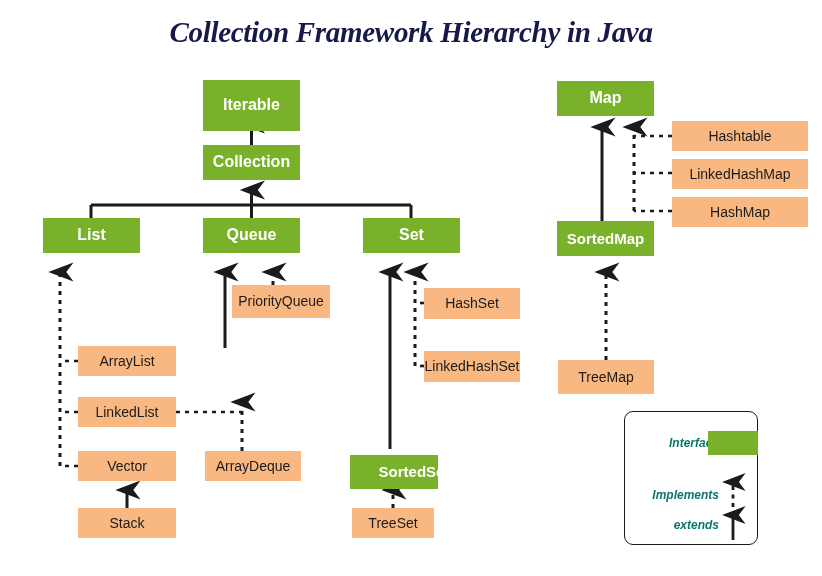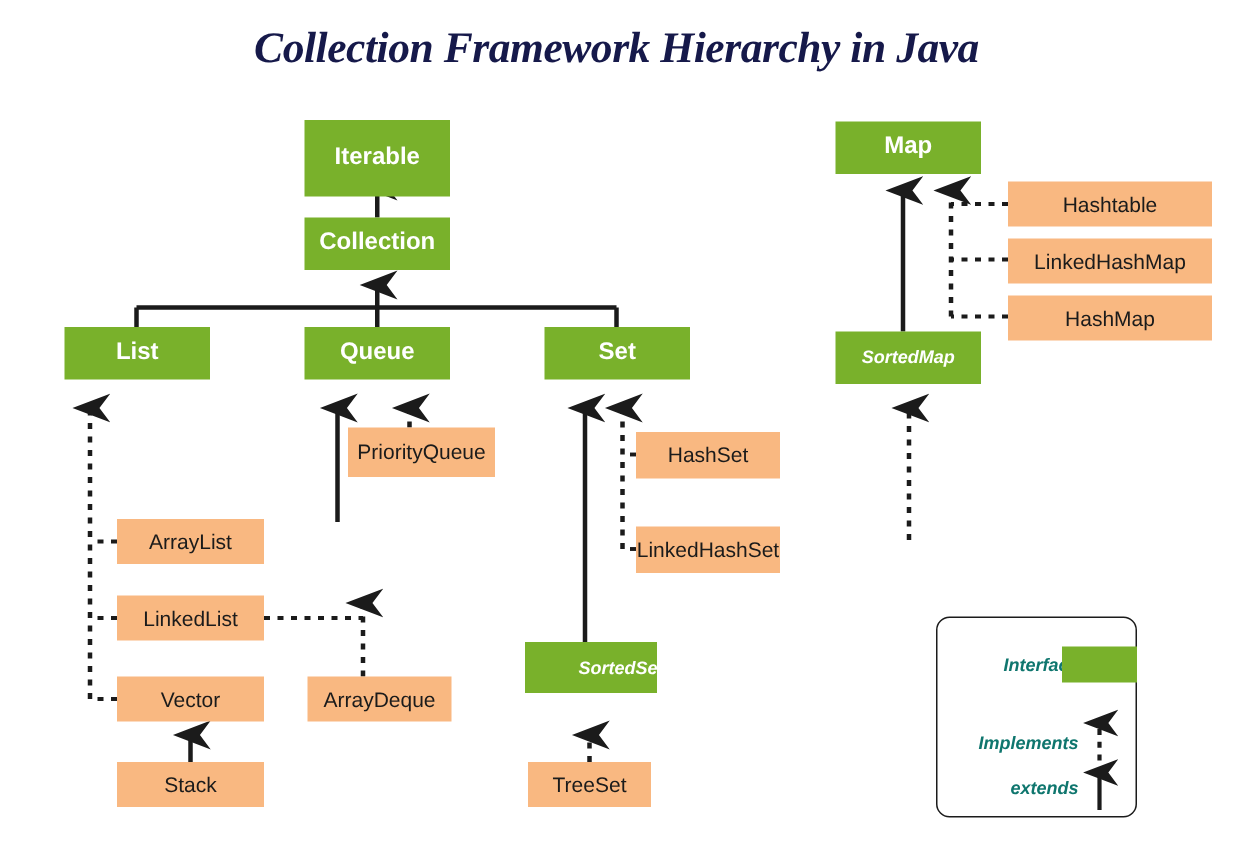--- a/index.html
+++ b/index.html
@@ -50,22 +50,21 @@
     line-height: 1.05;
     white-space: nowrap;
   }
   .node.iface {
     background: #79b12b;
     color: #ffffff;
     font-weight: bold;
     font-size: 16px;
   }
   .node.iface.small {
-    font-size: 12px;
-    font-style: italic;
+    font-size: 15px;
   }
   .node.klass {
     background: #f9b881;
     color: #1b1b1b;
     font-weight: normal;
     font-size: 14px;
   }
   
   #legend {
     position: absolute;
@@ -183,28 +182,29 @@
 
   <div class="node klass" style="left:232px; top:285px; width:98px; height:33px;">PriorityQueue</div>
 
   <div class="node klass" style="left:424px; top:288px; width:96px; height:31px;">HashSet</div>
 
   <div class="node klass" style="left:78px; top:346px; width:98px; height:30px;">ArrayList</div>
 
 
   <div class="node klass" style="left:424px; top:351px; width:96px; height:31px;">LinkedHashSet</div>
 
+  <div class="node klass" style="left:558px; top:360px; width:96px; height:34px;">TreeMap</div>
 
   <div class="node klass" style="left:78px; top:397px; width:98px; height:30px;">LinkedList</div>
 
   <div class="node klass" style="left:78px; top:451px; width:98px; height:30px;">Vector</div>
 
   <div class="node klass" style="left:205px; top:451px; width:96px; height:30px;">ArrayDeque</div>
 
-  <div class="node iface small" style="left:350px; top:428px; width:88px; height:34px;padding-left:40px;">SortedSet</div>
+  <div class="node iface small" style="left:350px; top:455px; width:88px; height:34px;padding-left:40px;">SortedSet</div>
 
   <div class="node klass" style="left:78px; top:508px; width:98px; height:30px;">Stack</div>
 
   <div class="node klass" style="left:352px; top:508px; width:82px; height:30px;">TreeSet</div>
 
   <div class="node iface" style="left:557px; top:81px; width:97px; height:35px;">Map</div>
 
   <div class="node klass" style="left:672px; top:121px; width:136px; height:30px;">Hashtable</div>
 
   <div class="node klass" style="left:672px; top:159px; width:136px; height:30px;">LinkedHashMap</div>

